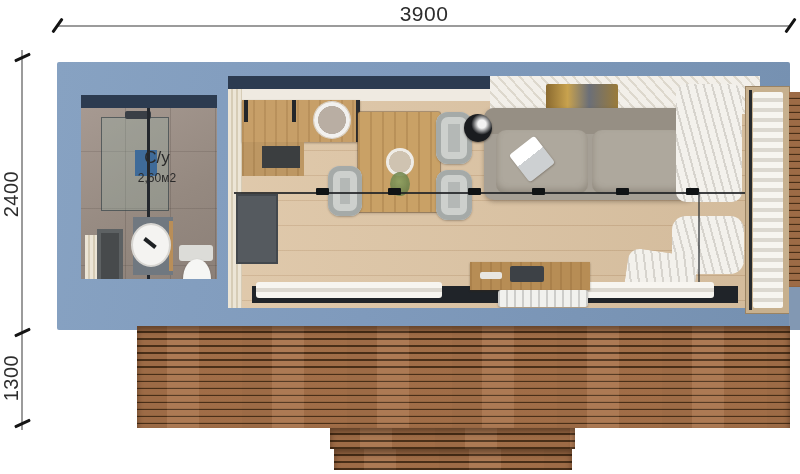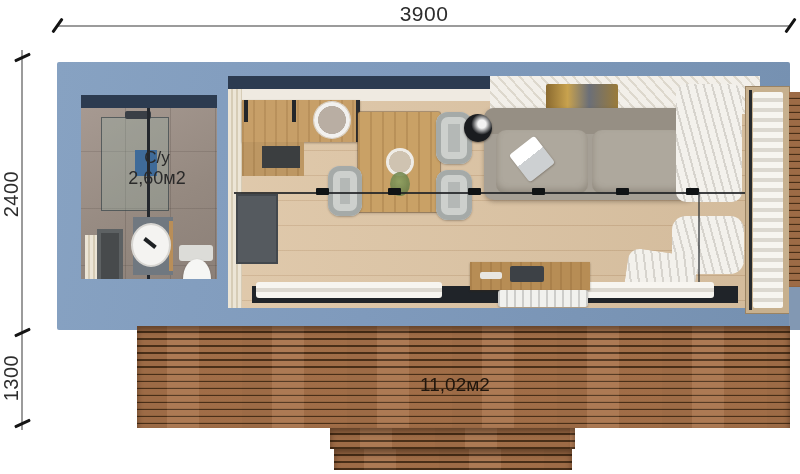--- a/index.html
+++ b/index.html
@@ -84,21 +84,21 @@
       <div class="abs" style="left:16px;top:134px;width:26px;height:78px;background:#474a4c;box-shadow:inset 0 0 0 4px #5d6163;"></div>
       <div class="abs" style="left:52px;top:122px;width:40px;height:58px;background:#707880;"></div>
       <div class="abs" style="left:88px;top:126px;width:4px;height:50px;background:#b98e58;"></div>
       <div class="abs" style="left:50px;top:128px;width:36px;height:40px;border-radius:50%;background:#f4f3f1;border:2px solid #d8d6d2;"></div>
       <div class="abs" style="left:62px;top:146px;width:14px;height:4px;background:#1d2023;transform:rotate(38deg);"></div>
       <div class="abs" style="left:98px;top:150px;width:34px;height:16px;background:#dcdcd8;border-radius:3px;"></div>
       <div class="abs" style="left:102px;top:164px;width:28px;height:40px;background:#f6f6f4;border-radius:50% 50% 46% 46%;box-shadow:0 1px 2px rgba(40,30,20,.4);"></div>
       <div class="abs" style="left:56px;top:206px;width:44px;height:24px;background:#f1efe9;border-radius:6px;box-shadow:0 1px 2px rgba(40,30,20,.35);"></div>
       <div class="room-label" style="left:18px;top:52px;width:116px;line-height:21px;">
         <div style="font-size:17px;">С/у</div>
-        <div style="font-size:18px;">2,60м2</div>
+        <div style="font-size:12px;">2,60м2</div>
       </div>
     </div>
 
     <div class="mainroom">
       <div class="abs slat-v" style="left:0;top:13px;width:14px;height:219px;"></div>
       <div class="abs navy" style="left:0;top:0;width:262px;height:13px;"></div>
       <div class="abs" style="left:14px;top:13px;width:248px;height:12px;background:#efeae1;"></div>
       <div class="abs slat-diag" style="left:262px;top:0;width:270px;height:38px;"></div>
       <div class="abs" style="left:318px;top:8px;width:72px;height:26px;border-radius:2px;background:linear-gradient(90deg,#8a6a30,#c8a24e 30%,#6b6f78 60%,#9a7b3a);"></div>
 
@@ -157,16 +157,15 @@
     </div>
   </div>
 
   <div class="abs deck" style="left:789px;top:92px;width:11px;height:195px;"></div>
   <div class="abs" style="left:789px;top:287px;width:11px;height:43px;background:#8298b3;"></div>
 
   <div class="abs deck step-shadow" style="left:137px;top:326px;width:653px;height:102px;"></div>
   <div class="abs deck step-shadow" style="left:330px;top:428px;width:245px;height:21px;"></div>
   <div class="abs deck step-shadow" style="left:334px;top:449px;width:238px;height:21px;"></div>
   <div class="room-label" style="left:345px;top:373px;width:220px;line-height:24px;color:#20160d;">
-    <div style="font-size:19px;">11,02м2</div>
   </div>
 
 </div>
 
 </body></html>

